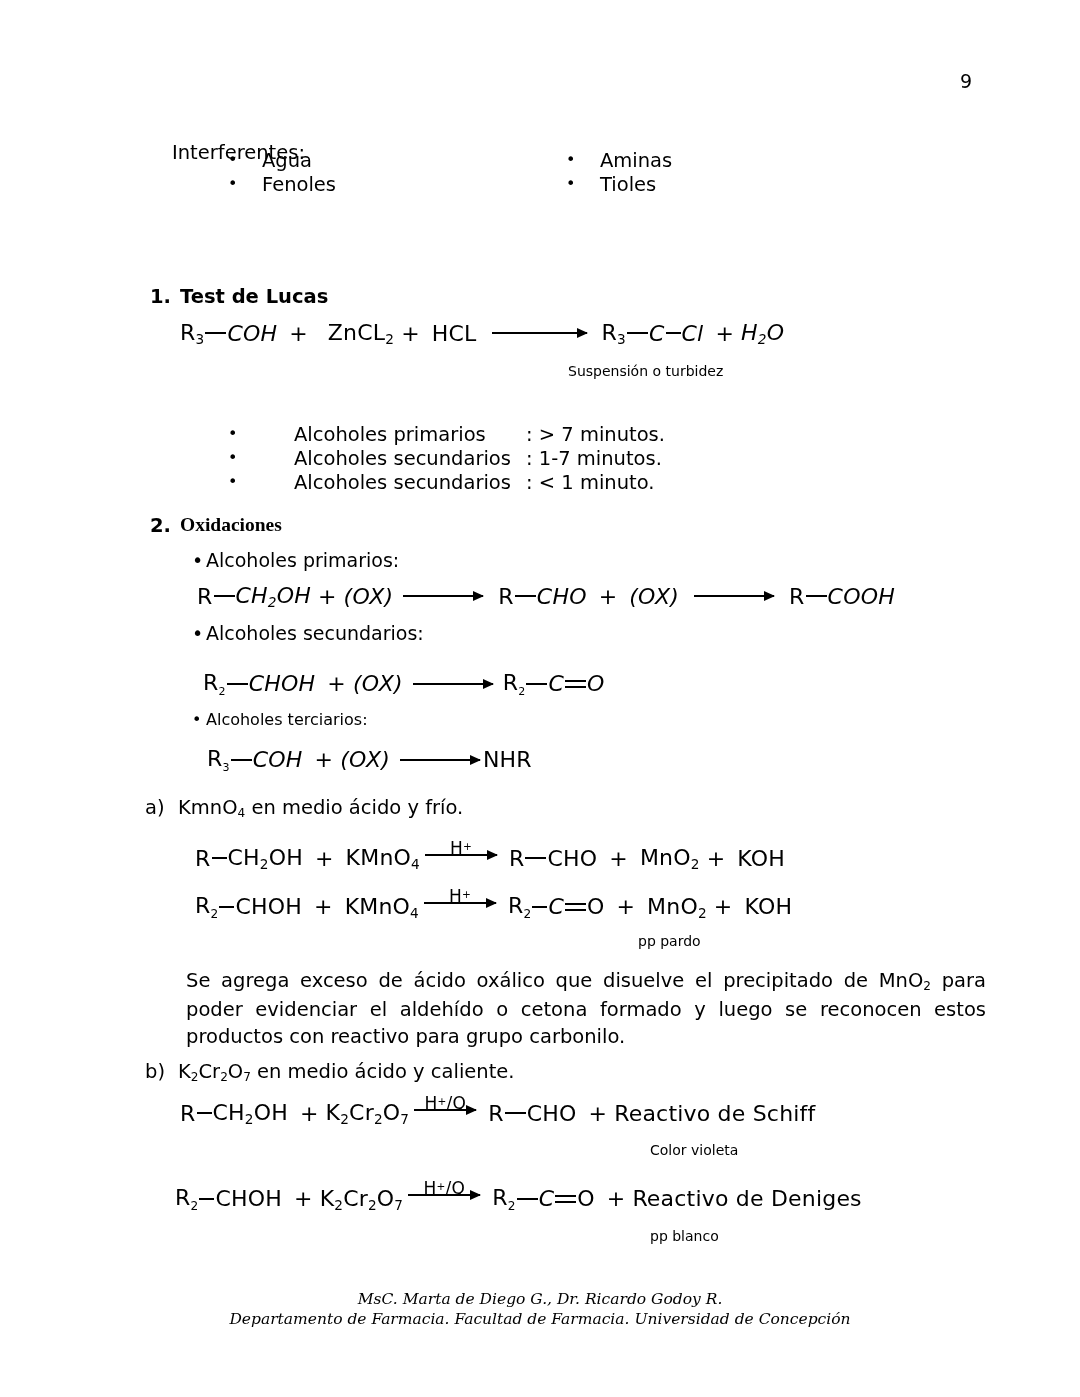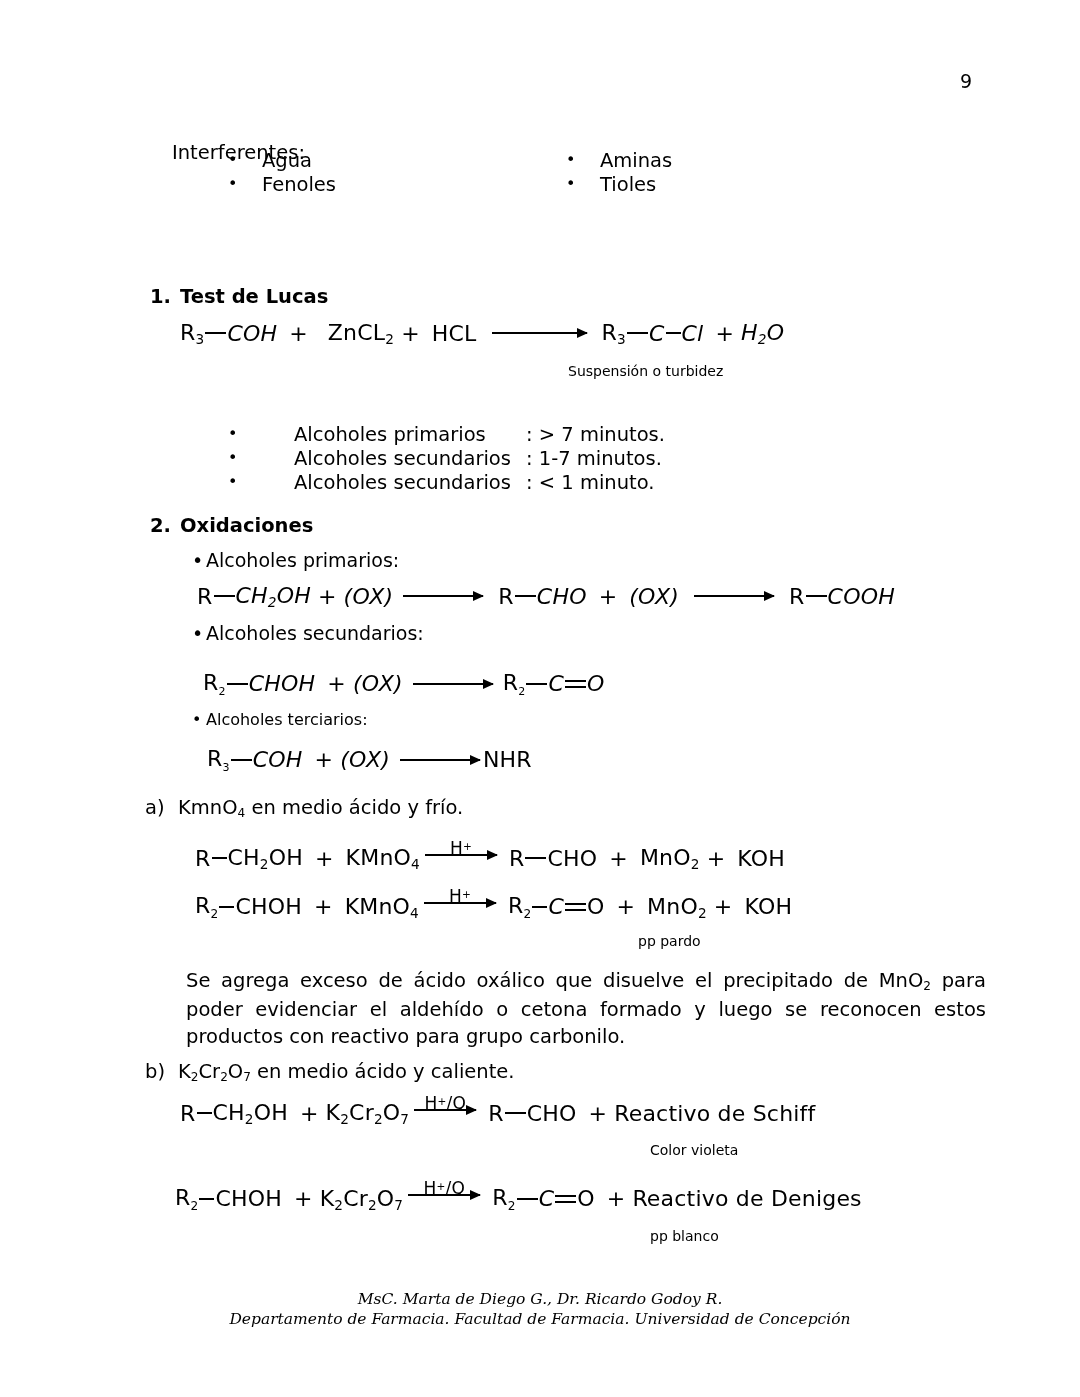--- a/index.html
+++ b/index.html
@@ -252,21 +252,21 @@
     <span class="bullet-dot"></span><span class="b-label">Alcoholes primarios</span><span>: &gt; 7 minutos.</span>
   </div>
   <div class="bullet-row" style="left:228px; top:447px;">
     <span class="bullet-dot"></span><span class="b-label">Alcoholes secundarios</span><span>: 1-7 minutos.</span>
   </div>
   <div class="bullet-row" style="left:228px; top:471px;">
     <span class="bullet-dot"></span><span class="b-label">Alcoholes secundarios</span><span>: &lt; 1 minuto.</span>
   </div>
 
   <div class="abs subheading" style="left:150px; top:514px;">2.</div>
-  <div class="abs subheading" style="left:180px; top:514px;">Oxidaciones</div>
+  <div class="abs subheading" style="left:180px; top:514px;font-family:Liberation Serif, serif;">Oxidaciones</div>
 
   <div class="bullet-row" style="left:192px; top:549px; font-size:19px;">
     <span style="display:inline-block;width:14px;">•</span><span>Alcoholes primarios:</span>
   </div>
 
   <div class="chem" style="left:197px; top:583px;">
     <span>R</span>
     <span class="bond"></span>
     <span class="it"><span>CH</span><sub>2</sub><span>OH</span></span>
     <span class="sp-s"></span>

